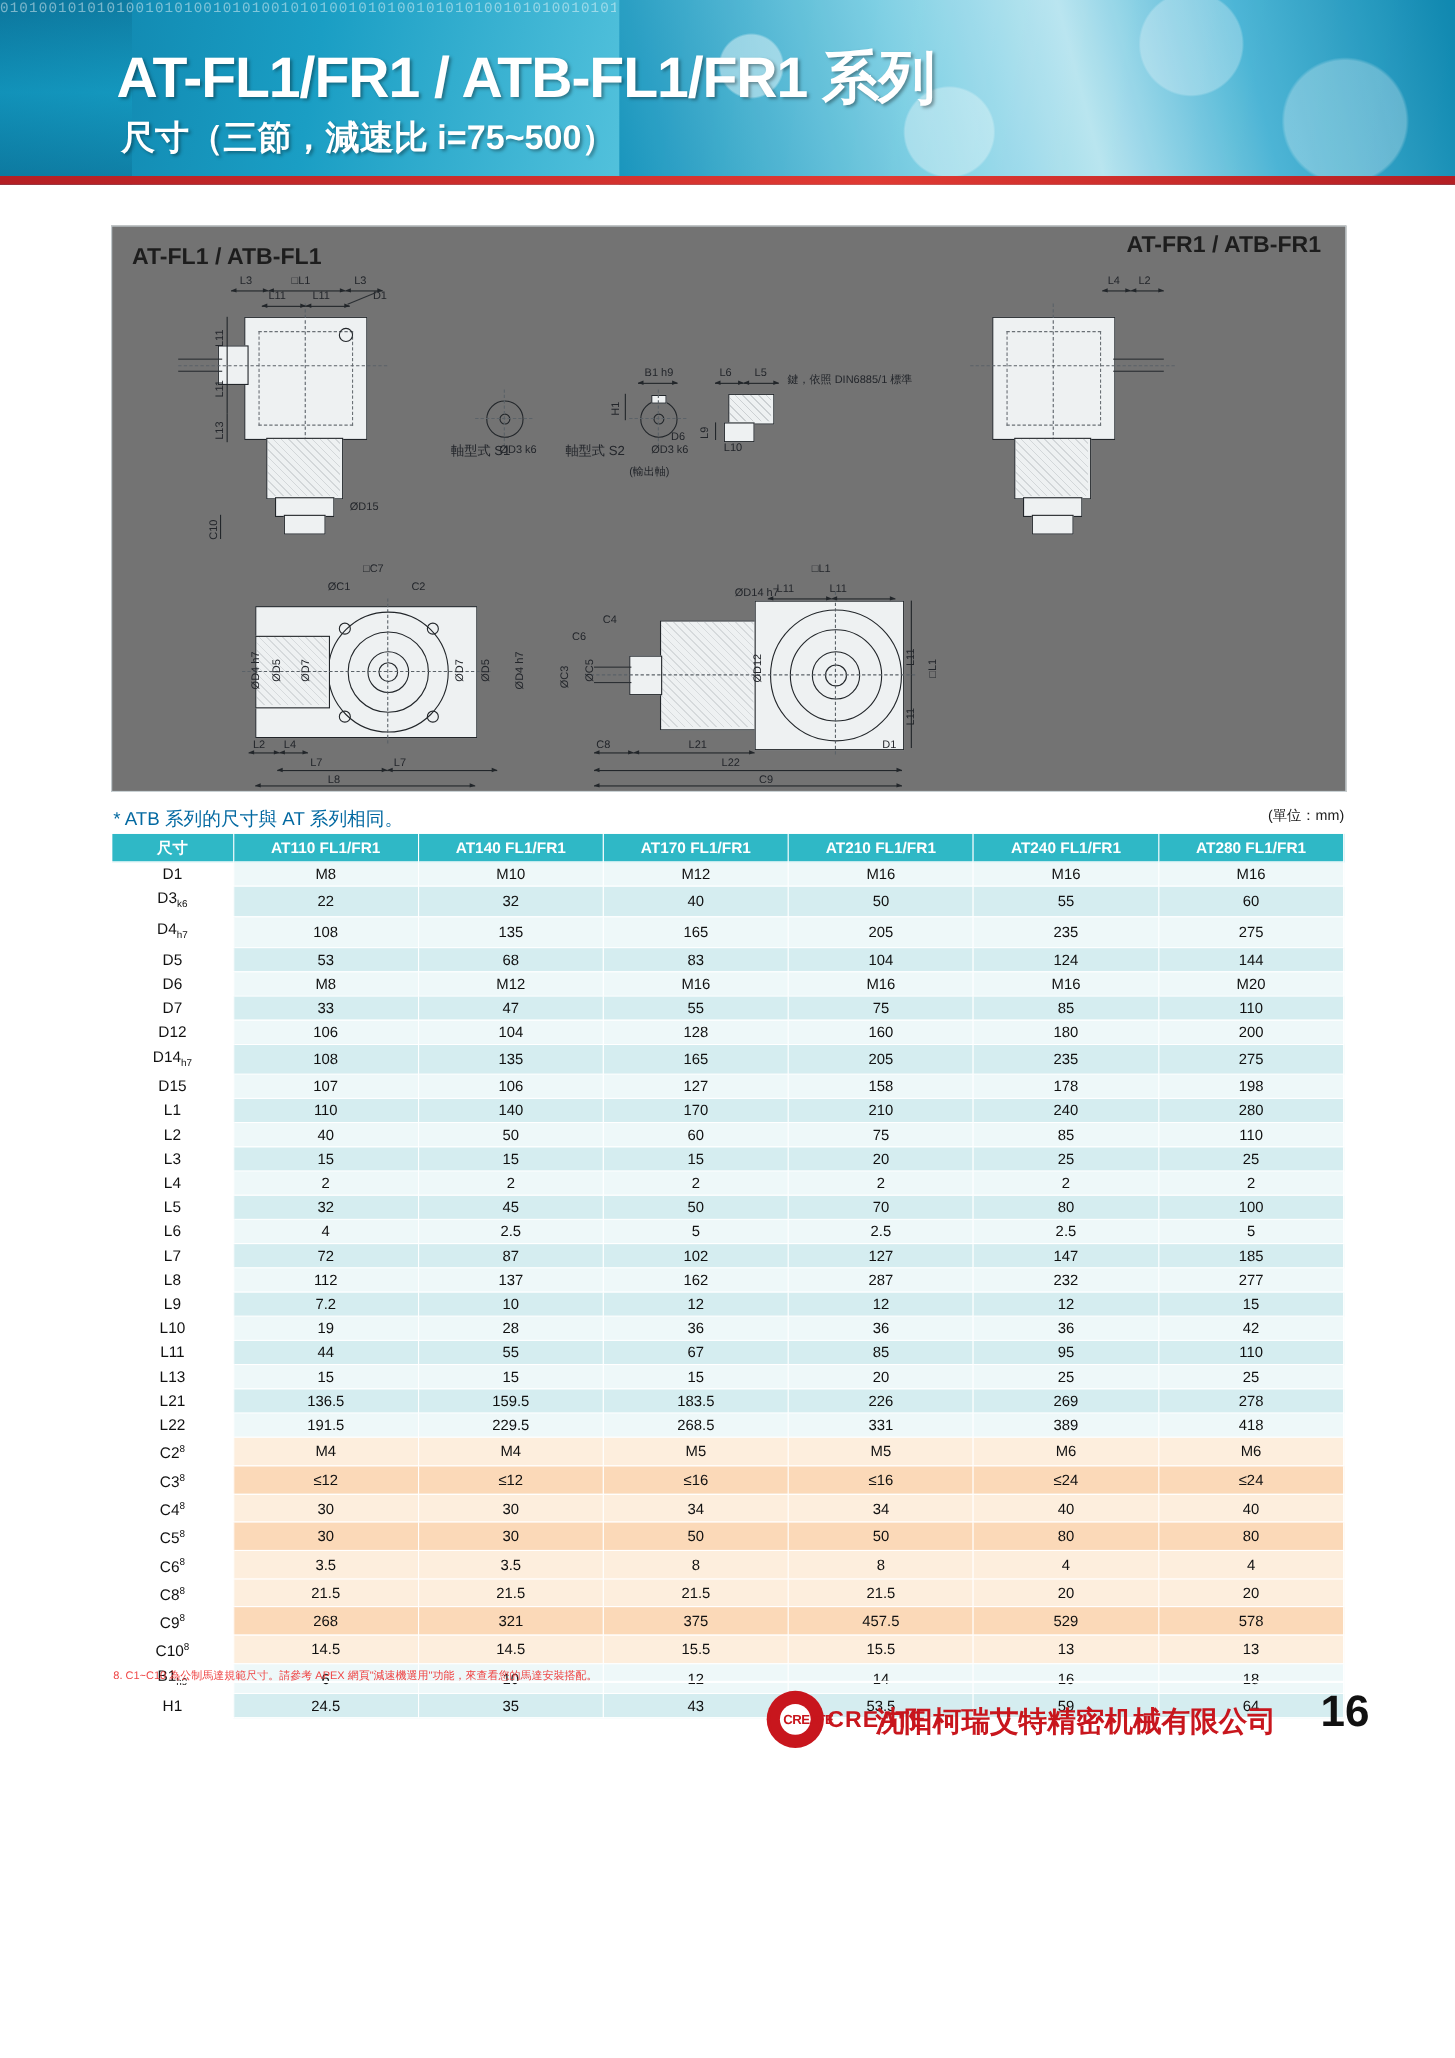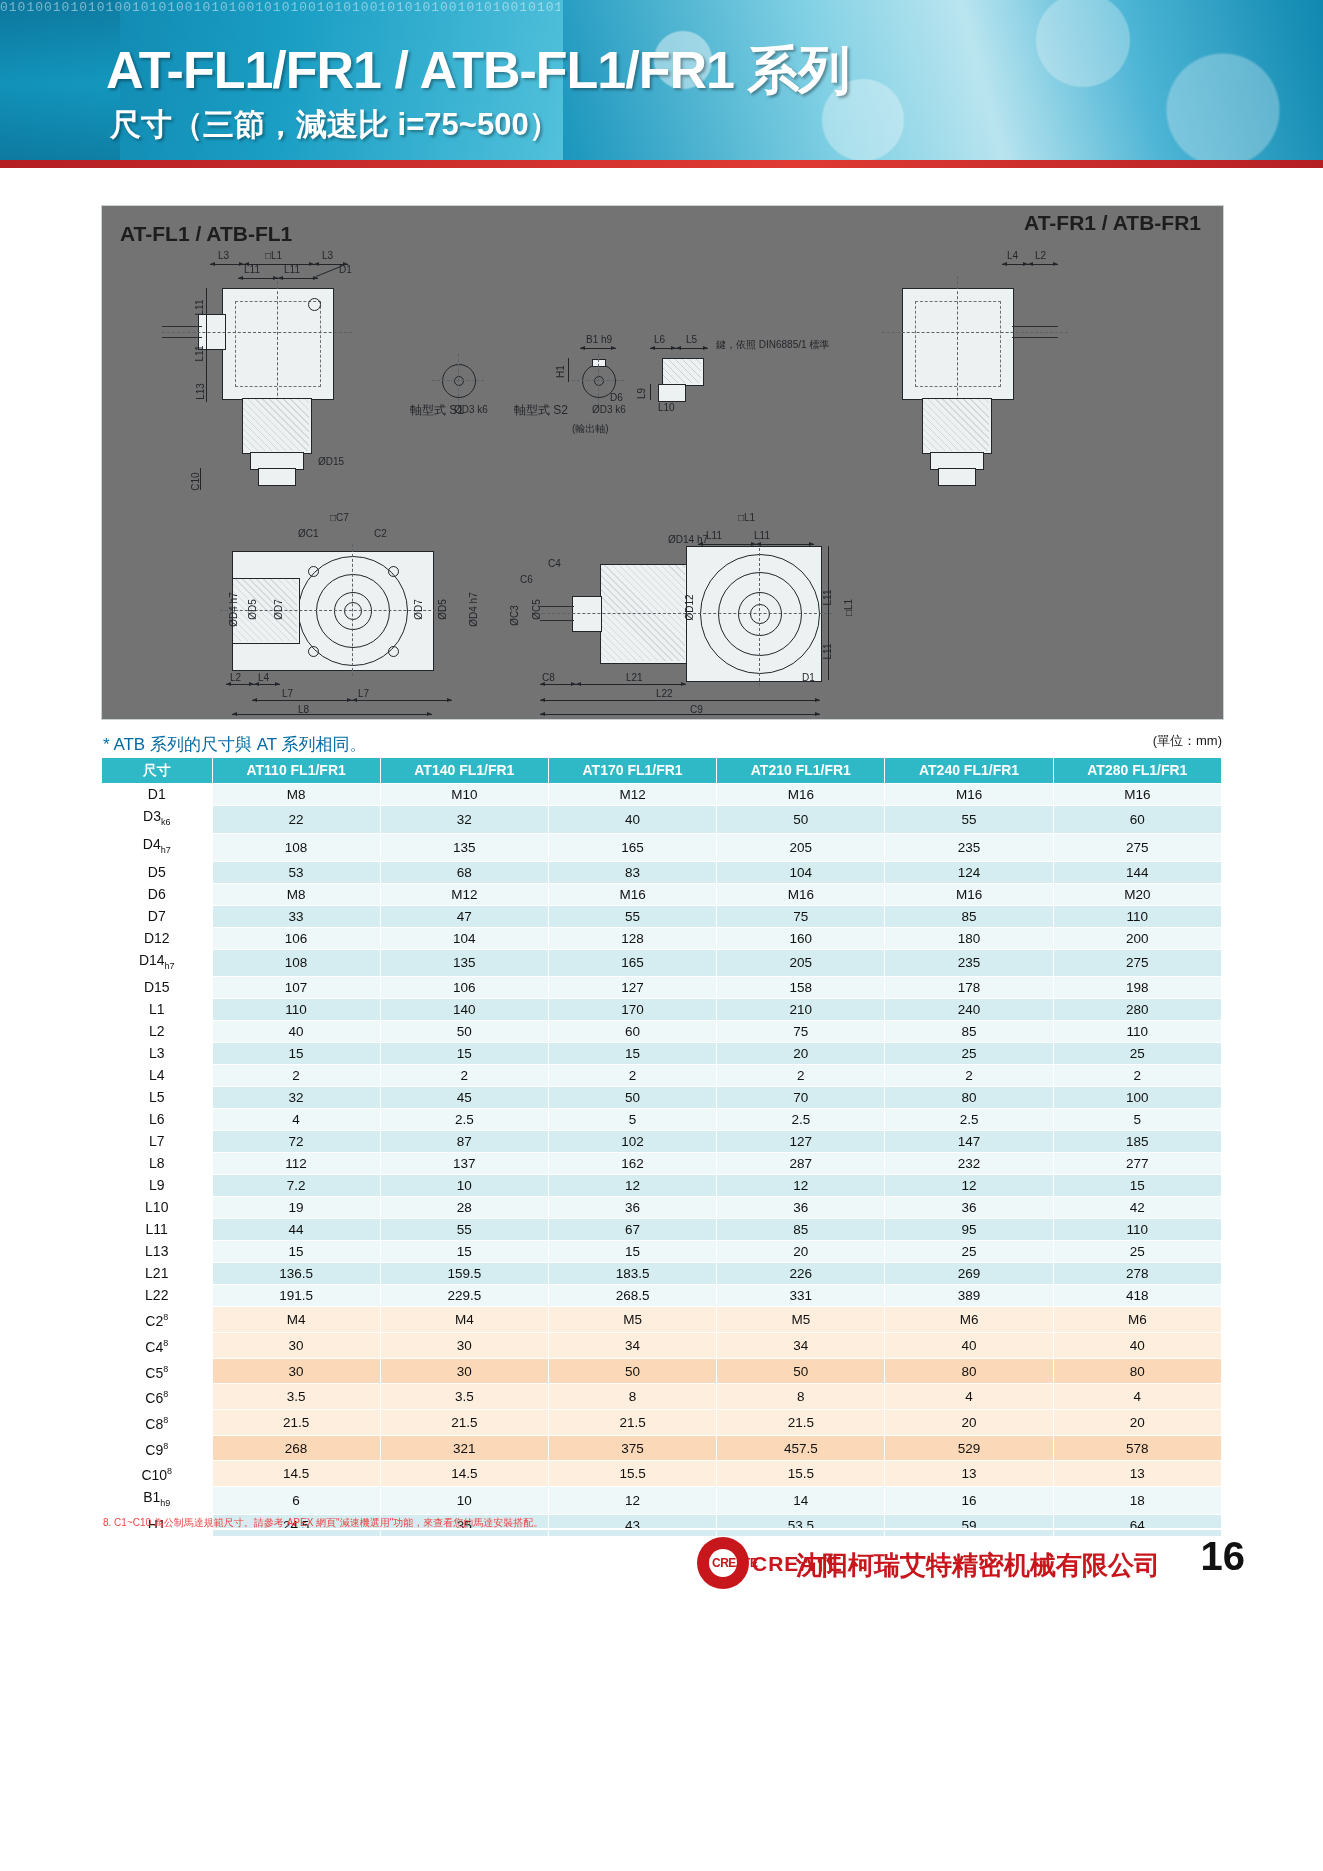--- a/index.html
+++ b/index.html
@@ -558,20 +558,29 @@
       </tr>
       <tr class="band-d">
         <td class="rowhead">C2<span class="sup">8</span></td>
         <td class="val">M4</td>
         <td class="val">M4</td>
         <td class="val">M5</td>
         <td class="val">M5</td>
         <td class="val">M6</td>
         <td class="val">M6</td>
       </tr>
+      <tr class="band-c">
+        <td class="rowhead">C3<span class="sup">8</span></td>
+        <td class="val">≤12</td>
+        <td class="val">≤12</td>
+        <td class="val">≤16</td>
+        <td class="val">≤16</td>
+        <td class="val">≤24</td>
+        <td class="val">≤24</td>
+      </tr>
       <tr class="band-d">
         <td class="rowhead">C4<span class="sup">8</span></td>
         <td class="val">30</td>
         <td class="val">30</td>
         <td class="val">34</td>
         <td class="val">34</td>
         <td class="val">40</td>
         <td class="val">40</td>
       </tr>
       <tr class="band-c">

